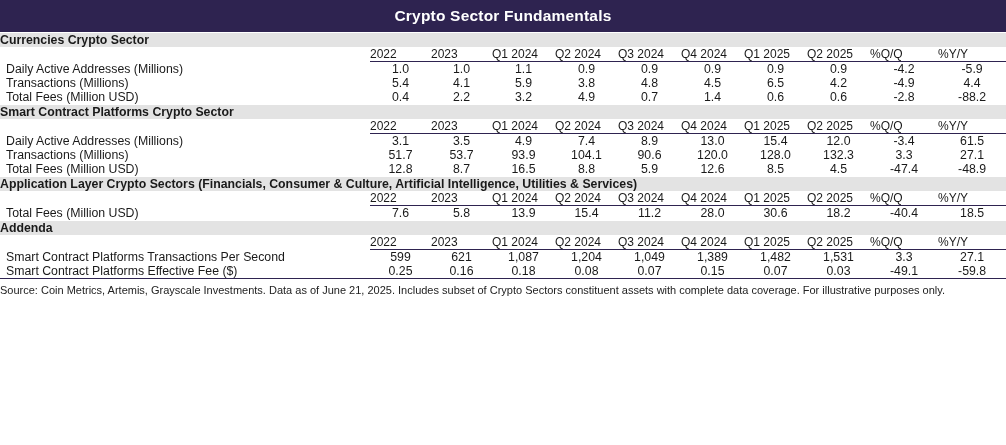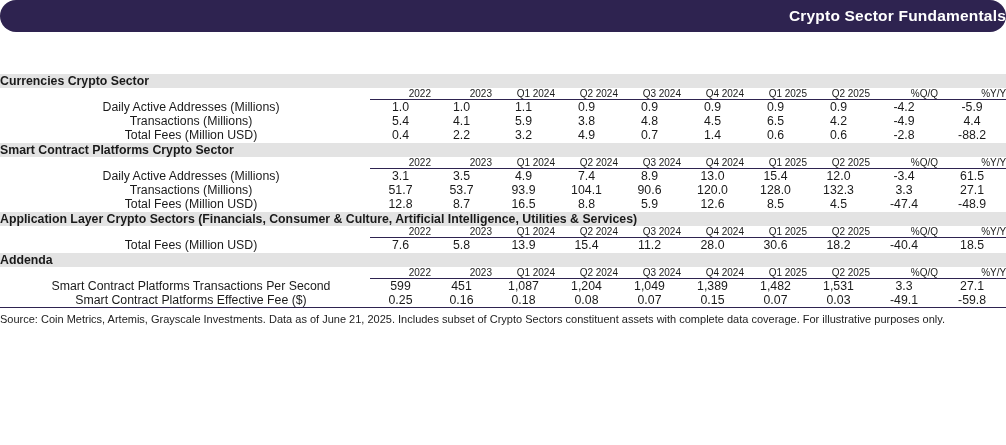--- a/index.html
+++ b/index.html
@@ -15,73 +15,71 @@
     overflow: hidden;
   }
   .wrap {
     width: 1006px;
     height: 445px;
     position: relative;
   }
   .title-bar {
     background: #2e2350;
     color: #ffffff;
-    text-align: right;
+    text-align: center;
     padding: 6px 0 7px 0;
     line-height: 1.25;
-    border-radius: 25px;
   }
   .title-bar .t1 {
     font-size: 15.5px;
     font-weight: bold;
     letter-spacing: 0.2px;
   }
   .title-bar .t2 {
     font-size: 15.5px;
     font-weight: bold;
     letter-spacing: 0.2px;
   }
   table.grid {
     width: 1006px;
     border-collapse: collapse;
     table-layout: fixed;
     font-size: 12.3px;
-    margin-top: 41px;
   }
   table.grid td, table.grid th {
     padding: 0;
     vertical-align: middle;
   }
   .section-row td {
     background: #e3e3e3;
     font-weight: bold;
     font-size: 12.3px;
     padding: 3px 0 3px 6px;
     color: #1a1a1a;
     border-top: 1px solid #ffffff;
   }
   .hdr-row td {
-    font-size: 10px;
+    font-size: 12px;
     color: #1a1a1a;
     padding: 4px 0 4px 0;
-    text-align: right;
+    text-align: left;
     border-bottom: 1px solid #2e2350;
   }
   .hdr-row td.lbl {
     border-bottom: none;
   }
   .data-row td {
     padding: 4px 0 4px 0;
     text-align: center;
     font-size: 12.3px;
     color: #1a1a1a;
   }
   .data-row td.lbl {
-    text-align: center;
-    padding-left: 12px;
+    text-align: left;
+    padding-left: 6px;
   }
   .source {
     font-size: 11px;
     color: #222222;
     padding: 4px 6px 0 0;
     line-height: 1.35;
     border-top: 1px solid #2e2350;
   }
 </style>
 </head>
@@ -259,21 +257,21 @@
           <td>Q3 2024</td>
           <td>Q4 2024</td>
           <td>Q1 2025</td>
           <td>Q2 2025</td>
           <td>%Q/Q</td>
           <td>%Y/Y</td>
         </tr>
         <tr class="data-row">
           <td class="lbl">Smart Contract Platforms Transactions Per Second</td>
           <td>599</td>
-          <td>451</td>
+          <td>621</td>
           <td>1,087</td>
           <td>1,204</td>
           <td>1,049</td>
           <td>1,389</td>
           <td>1,482</td>
           <td>1,531</td>
           <td>3.3</td>
           <td>27.1</td>
         </tr>
         <tr class="data-row">

